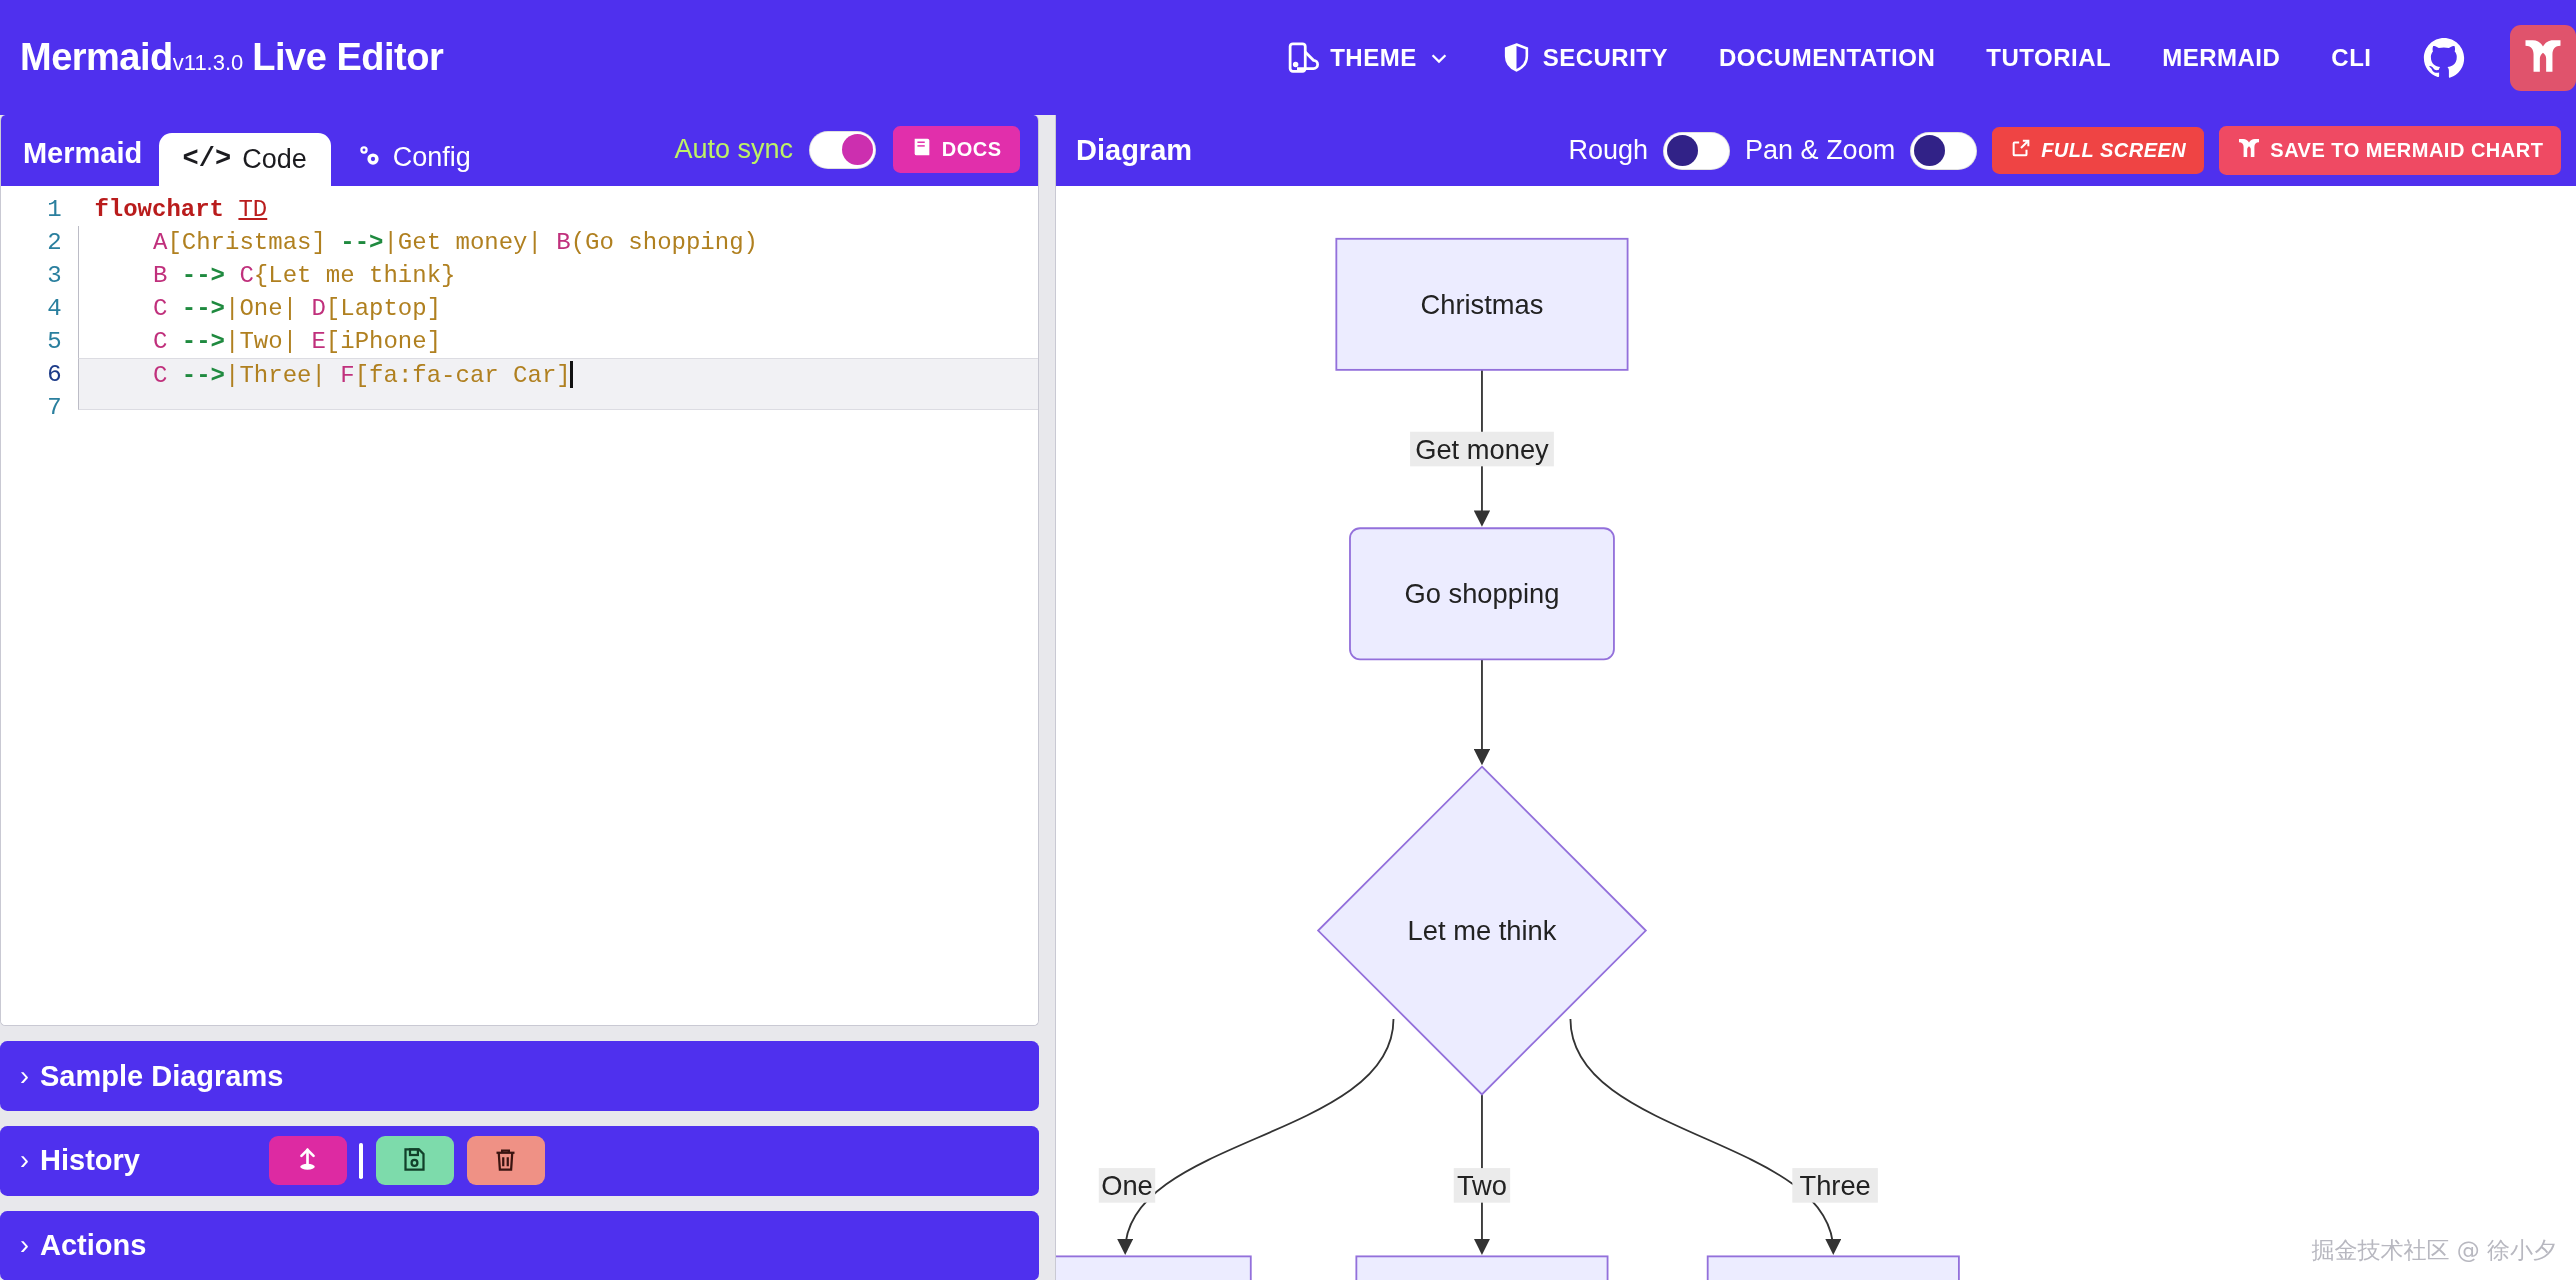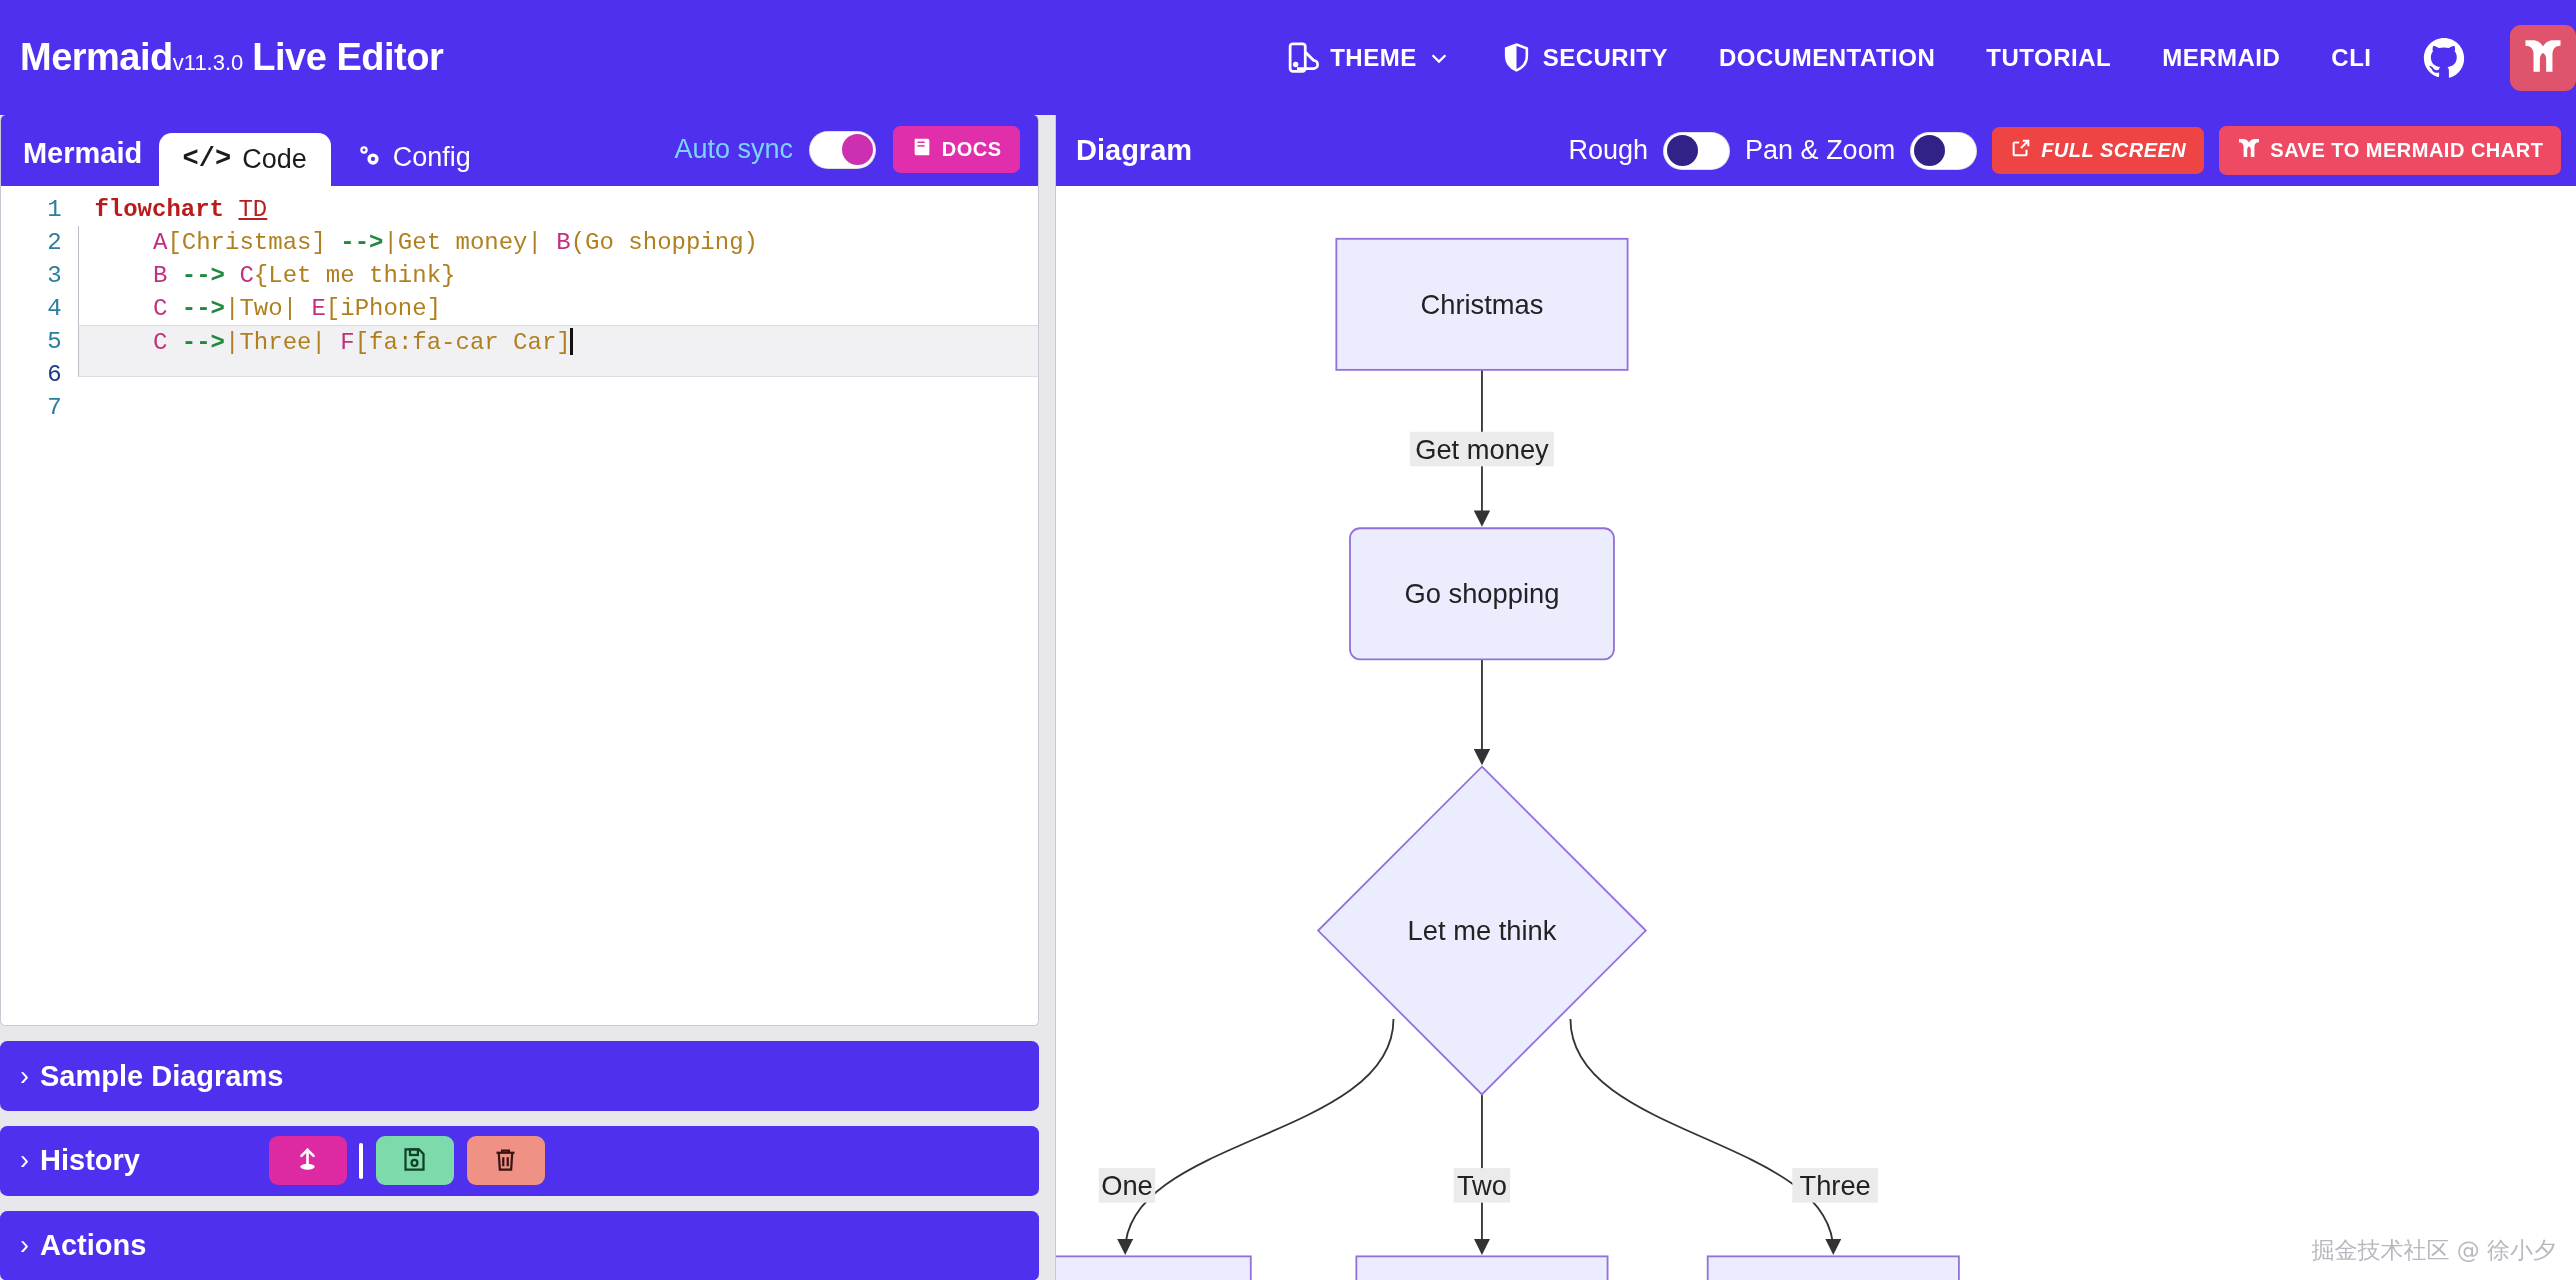--- a/index.html
+++ b/index.html
@@ -127,21 +127,21 @@
   }
   .tab .mono { font-family: "Liberation Mono", monospace; font-weight: bold; }
 
   .tabbar-right {
     margin-left: auto;
     display: flex;
     align-items: center;
     gap: 16.4px;
     padding: 0 18px 12.8px 0;
   }
-  .autosync-label { color: #7dd3fc; font-size: 27px; white-space: nowrap; }
+  .autosync-label { color: #bef264; font-size: 27px; white-space: nowrap; }
   .toggle {
     width: 67px; height: 38px;
     background: #fff;
     border-radius: 19px;
     position: relative;
     cursor: pointer;
     border: 0.9px solid rgba(0,0,0,0.12);
   }
   .toggle .knob {
     position: absolute;
@@ -422,20 +422,21 @@
           <div>3</div>
           <div>4</div>
           <div>5</div>
           <div class="cur">6</div>
           <div>7</div>
         </div>
         <div class="code-lines">
           <div class="ln"><span class="kw">flowchart</span> <span class="dir">TD</span></div>
           <div class="ln indent">    <span class="id">A</span><span class="brk">[Christmas]</span> <span class="arr">--&gt;</span><span class="txt">|Get money|</span> <span class="id">B</span><span class="brk">(Go shopping)</span></div>
           <div class="ln indent">    <span class="id">B</span> <span class="arr">--&gt;</span> <span class="id">C</span><span class="brk">{Let me think}</span></div>
+          <div class="ln indent">    <span class="id">C</span> <span class="arr">--&gt;</span><span class="txt">|One|</span> <span class="id">D</span><span class="brk">[Laptop]</span></div>
           <div class="ln indent">    <span class="id">C</span> <span class="arr">--&gt;</span><span class="txt">|Two|</span> <span class="id">E</span><span class="brk">[iPhone]</span></div>
           <div class="ln indent active">    <span class="id">C</span> <span class="arr">--&gt;</span><span class="txt">|Three|</span> <span class="id">F</span><span class="brk">[fa:fa-car Car]</span><span class="caret"></span></div>
           <div class="ln"> </div>
         </div>
       </div>
     </div>
 
     <div class="accordion">
       <span class="chev">›</span>
       <span class="acc-label">Sample Diagrams</span>

